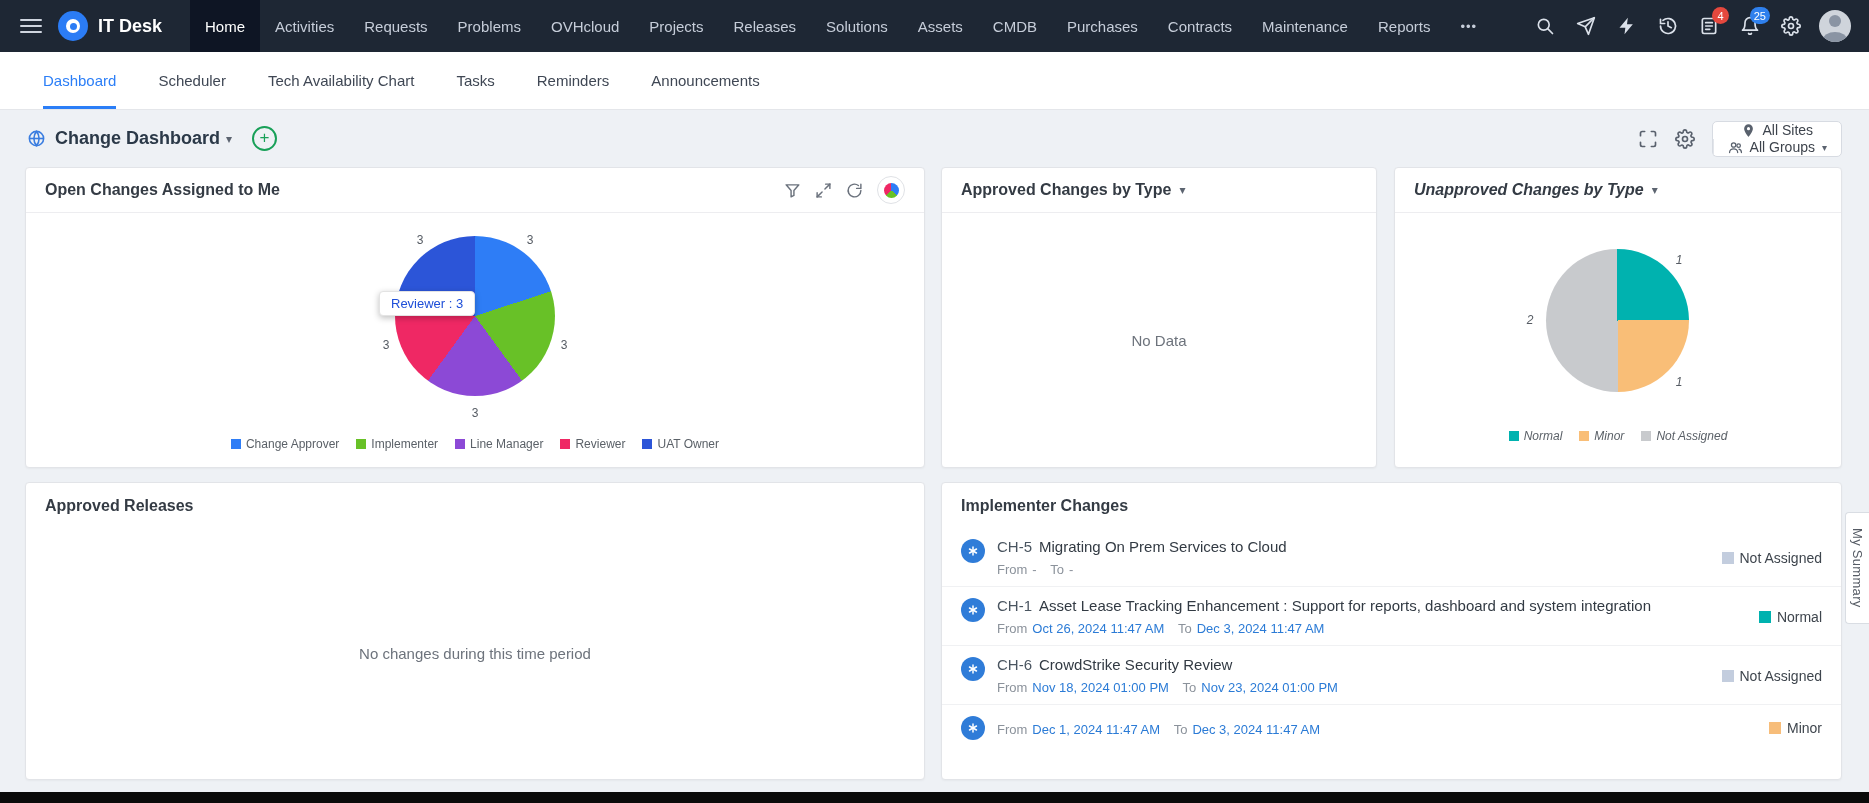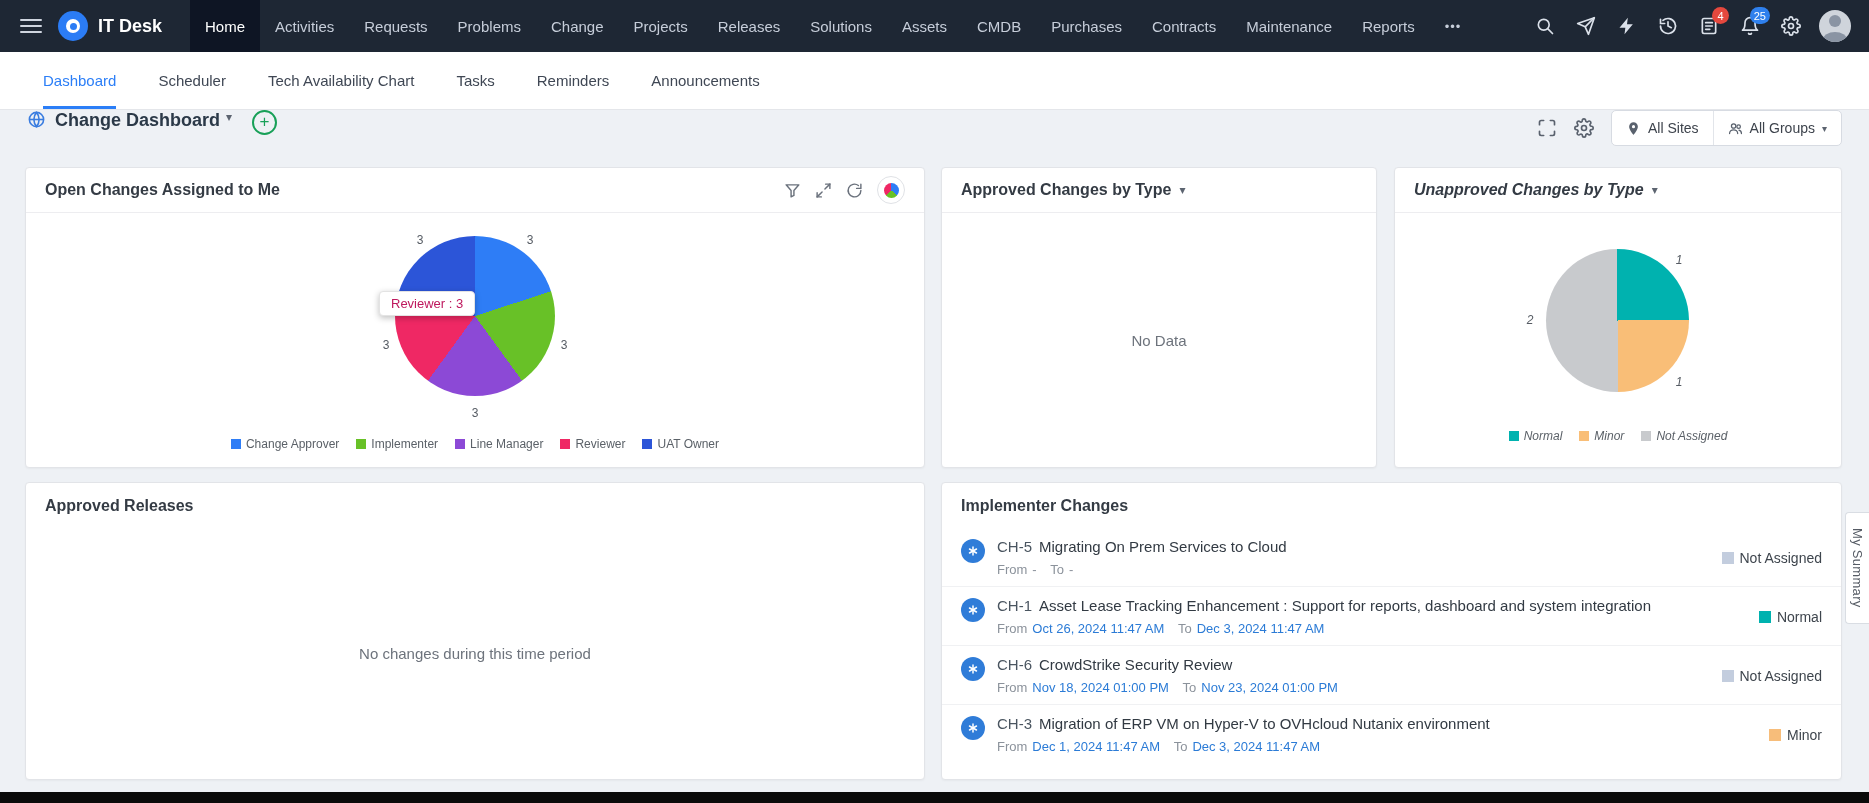--- a/index.html
+++ b/index.html
@@ -27,32 +27,32 @@
   .avatar { width:32px; height:32px; border-radius:50%; background:#cfd4db; position:relative; overflow:hidden; cursor:pointer; }
   .avatar::before { content:""; position:absolute; top:5px; left:50%; transform:translateX(-50%); width:12px; height:12px; border-radius:50%; background:#8a94a3; }
   .avatar::after { content:""; position:absolute; bottom:-5px; left:50%; transform:translateX(-50%); width:24px; height:15px; border-radius:50% 50% 0 0; background:#8a94a3; }
 
   
   .tabsbar { position:absolute; top:52px; left:0; right:0; height:58px; background:#fff; border-bottom:1px solid #e4e6ea; display:flex; align-items:stretch; padding-left:43px; z-index:10; }
   .tab { display:flex; align-items:center; margin-right:42px; font-size:15px; color:#3f4754; cursor:pointer; border-bottom:3px solid transparent; padding-top:3px; }
   .tab.active { color:#2b7ef7; border-bottom-color:#2b7ef7; }
 
   
-  .dashbar { position:absolute; top:110px; left:0; right:0; height:57px; display:flex; align-items:flex-start; padding:0 27px; }
+  .dashbar { position:absolute; top:110px; left:0; right:0; height:57px; display:flex; align-items:center; padding:0 27px; }
   .globe { color:#3a7de0; display:flex; }
   .globe svg { width:19px; height:19px; }
   .dash-title { font-size:18px; font-weight:600; color:#2b3948; margin:0 6px 0 9px; cursor:pointer; }
   .caret { color:#5c6470; font-size:12px; cursor:pointer; }
   .caret::before { content:"▾"; }
   .add-btn { width:25px; height:25px; border-radius:50%; border:2px solid #18a058; color:#18a058; display:flex; align-items:center; justify-content:center; font-size:17px; margin-left:20px; cursor:pointer; }
   .add-btn::before { content:"+"; margin-top:-2px; }
   .dash-right { margin-left:auto; display:flex; align-items:center; gap:17px; }
   .icon-btn { color:#59616d; display:flex; cursor:pointer; }
   .icon-btn svg { width:20px; height:20px; }
-  .pill-group { display:flex; align-items:center; background:#fff; border:1px solid #d7dbe2; border-radius:5px; height:36px; }
+  .pill-group { display:flex; align-items:center; background:#fff; border:1px solid #d7dbe2; border-radius:5px; height:36px;flex-direction:column; }
   .pill { display:flex; align-items:center; gap:7px; padding:0 14px; font-size:14px; color:#3d434c; height:100%; cursor:pointer; }
   .pill + .pill { border-left:1px solid #e2e5ea; }
   .pill svg { width:15px; height:15px; color:#59616d; }
   .pill .caret { font-size:10px; }
 
   
   .card { position:absolute; background:#fff; border:1px solid #e2e4e8; border-radius:4px; box-shadow:0 1px 2px rgba(0,0,0,.04); }
   .card-header { height:45px; display:flex; align-items:center; padding:0 19px; border-bottom:1px solid #ededf0; }
   .card.no-div .card-header { border-bottom:none; }
   .card-title { font-size:16px; font-weight:600; color:#343b44; }
@@ -71,21 +71,21 @@
 
   
   .chart-wrap { position:relative; width:320px; height:214px; margin:4px auto 0; }
   .chart-wrap.c2 { height:200px; margin-top:10px; }
   .pie { position:absolute; border-radius:50%; cursor:pointer; }
   .pie1 { width:160px; height:160px; left:80px; top:19px; }
   .pie2 { width:143px; height:143px; left:88px; top:26px; }
   .pie-label { position:absolute; font-size:12px; color:#555b63; transform:translate(-50%,-50%); }
   .p1l0{left:215px;top:23px}.p1l1{left:249px;top:128px}.p1l2{left:160px;top:196px}.p1l3{left:71px;top:128px}.p1l4{left:105px;top:23px}
   .p2l0{left:221px;top:37px}.p2l1{left:221px;top:159px}.p2l2{left:72px;top:97px}
-  .tooltip { position:absolute; left:64px; top:74px; background:#fff; border:1px solid #e3e3e3; border-radius:4px; box-shadow:0 2px 6px rgba(0,0,0,.25); padding:4px 11px; font-size:13px; color:#be185d; z-index:3; white-space:nowrap; }
+  .tooltip { position:absolute; left:64px; top:74px; background:#fff; border:1px solid #e3e3e3; border-radius:4px; box-shadow:0 2px 6px rgba(0,0,0,.25); padding:4px 11px; font-size:13px; color:#1d4ed8; z-index:3; white-space:nowrap; }
   .legend { display:flex; justify-content:center; gap:17px; margin-top:6px; }
   .legend-item { display:flex; align-items:center; gap:5px; font-size:12px; color:#5b6168; cursor:pointer; }
   .sq { width:10px; height:10px; display:inline-block; flex:none; }
 
   .empty-body { height:calc(100% - 45px); display:flex; align-items:center; justify-content:center; font-size:15px; color:#6d737c; }
 
   
   .list-row { display:flex; align-items:flex-start; padding:10px 19px 9px; border-bottom:1px solid #f0f1f3; cursor:pointer; }
   .list-row:last-child { border-bottom:none; }
   .chg-icon { width:24px; height:24px; border-radius:50%; background:#2f7cd8; display:flex; align-items:center; justify-content:center; margin-right:12px; flex:none; margin-top:1px; }
@@ -117,21 +117,21 @@
       <span class="logo-inner">
         <span class="logo-dot"></span>
       </span>
     </div>
   <div class="app-title">IT Desk</div>
   <nav class="nav">
     <div class="nav-item active">Home</div>
     <div class="nav-item">Activities</div>
     <div class="nav-item">Requests</div>
     <div class="nav-item">Problems</div>
-    <div class="nav-item">Change</div>
+    <div class="nav-item">OVHcloud</div>
     <div class="nav-item">Projects</div>
     <div class="nav-item">Releases</div>
     <div class="nav-item">Solutions</div>
     <div class="nav-item">Assets</div>
     <div class="nav-item">CMDB</div>
     <div class="nav-item">Purchases</div>
     <div class="nav-item">Contracts</div>
     <div class="nav-item">Maintenance</div>
     <div class="nav-item">Reports</div>
     <div class="nav-item more">•••</div>
@@ -417,21 +417,20 @@
 
     <div class="list-row">
       <span class="chg-icon">
         <svg viewBox="0 0 24 24" stroke="#fff" stroke-width="3" stroke-linecap="round">
             <line x1="12" y1="4" x2="12" y2="20"></line>
             <line x1="5" y1="8" x2="19" y2="16"></line>
             <line x1="19" y1="8" x2="5" y2="16"></line>
           </svg>
       </span>
       <div class="chg-main">
-        <div class="chg-title"><span class="chg-id">CH-3</span><span>Migration of ERP VM on Hyper-V to OVHcloud Nutanix environment</span></div>
         <div class="chg-dates">
           <span class="lbl">From</span><span class="val">Dec 1, 2024 11:47 AM</span>
           <span class="lbl to">To</span><span class="val">Dec 3, 2024 11:47 AM</span>
         </div>
       </div>
       <div class="chg-badge">
           <span class="sq" style="background: rgb(247, 189, 122);"></span>
           <span>Minor</span>
         </div>
     </div>

